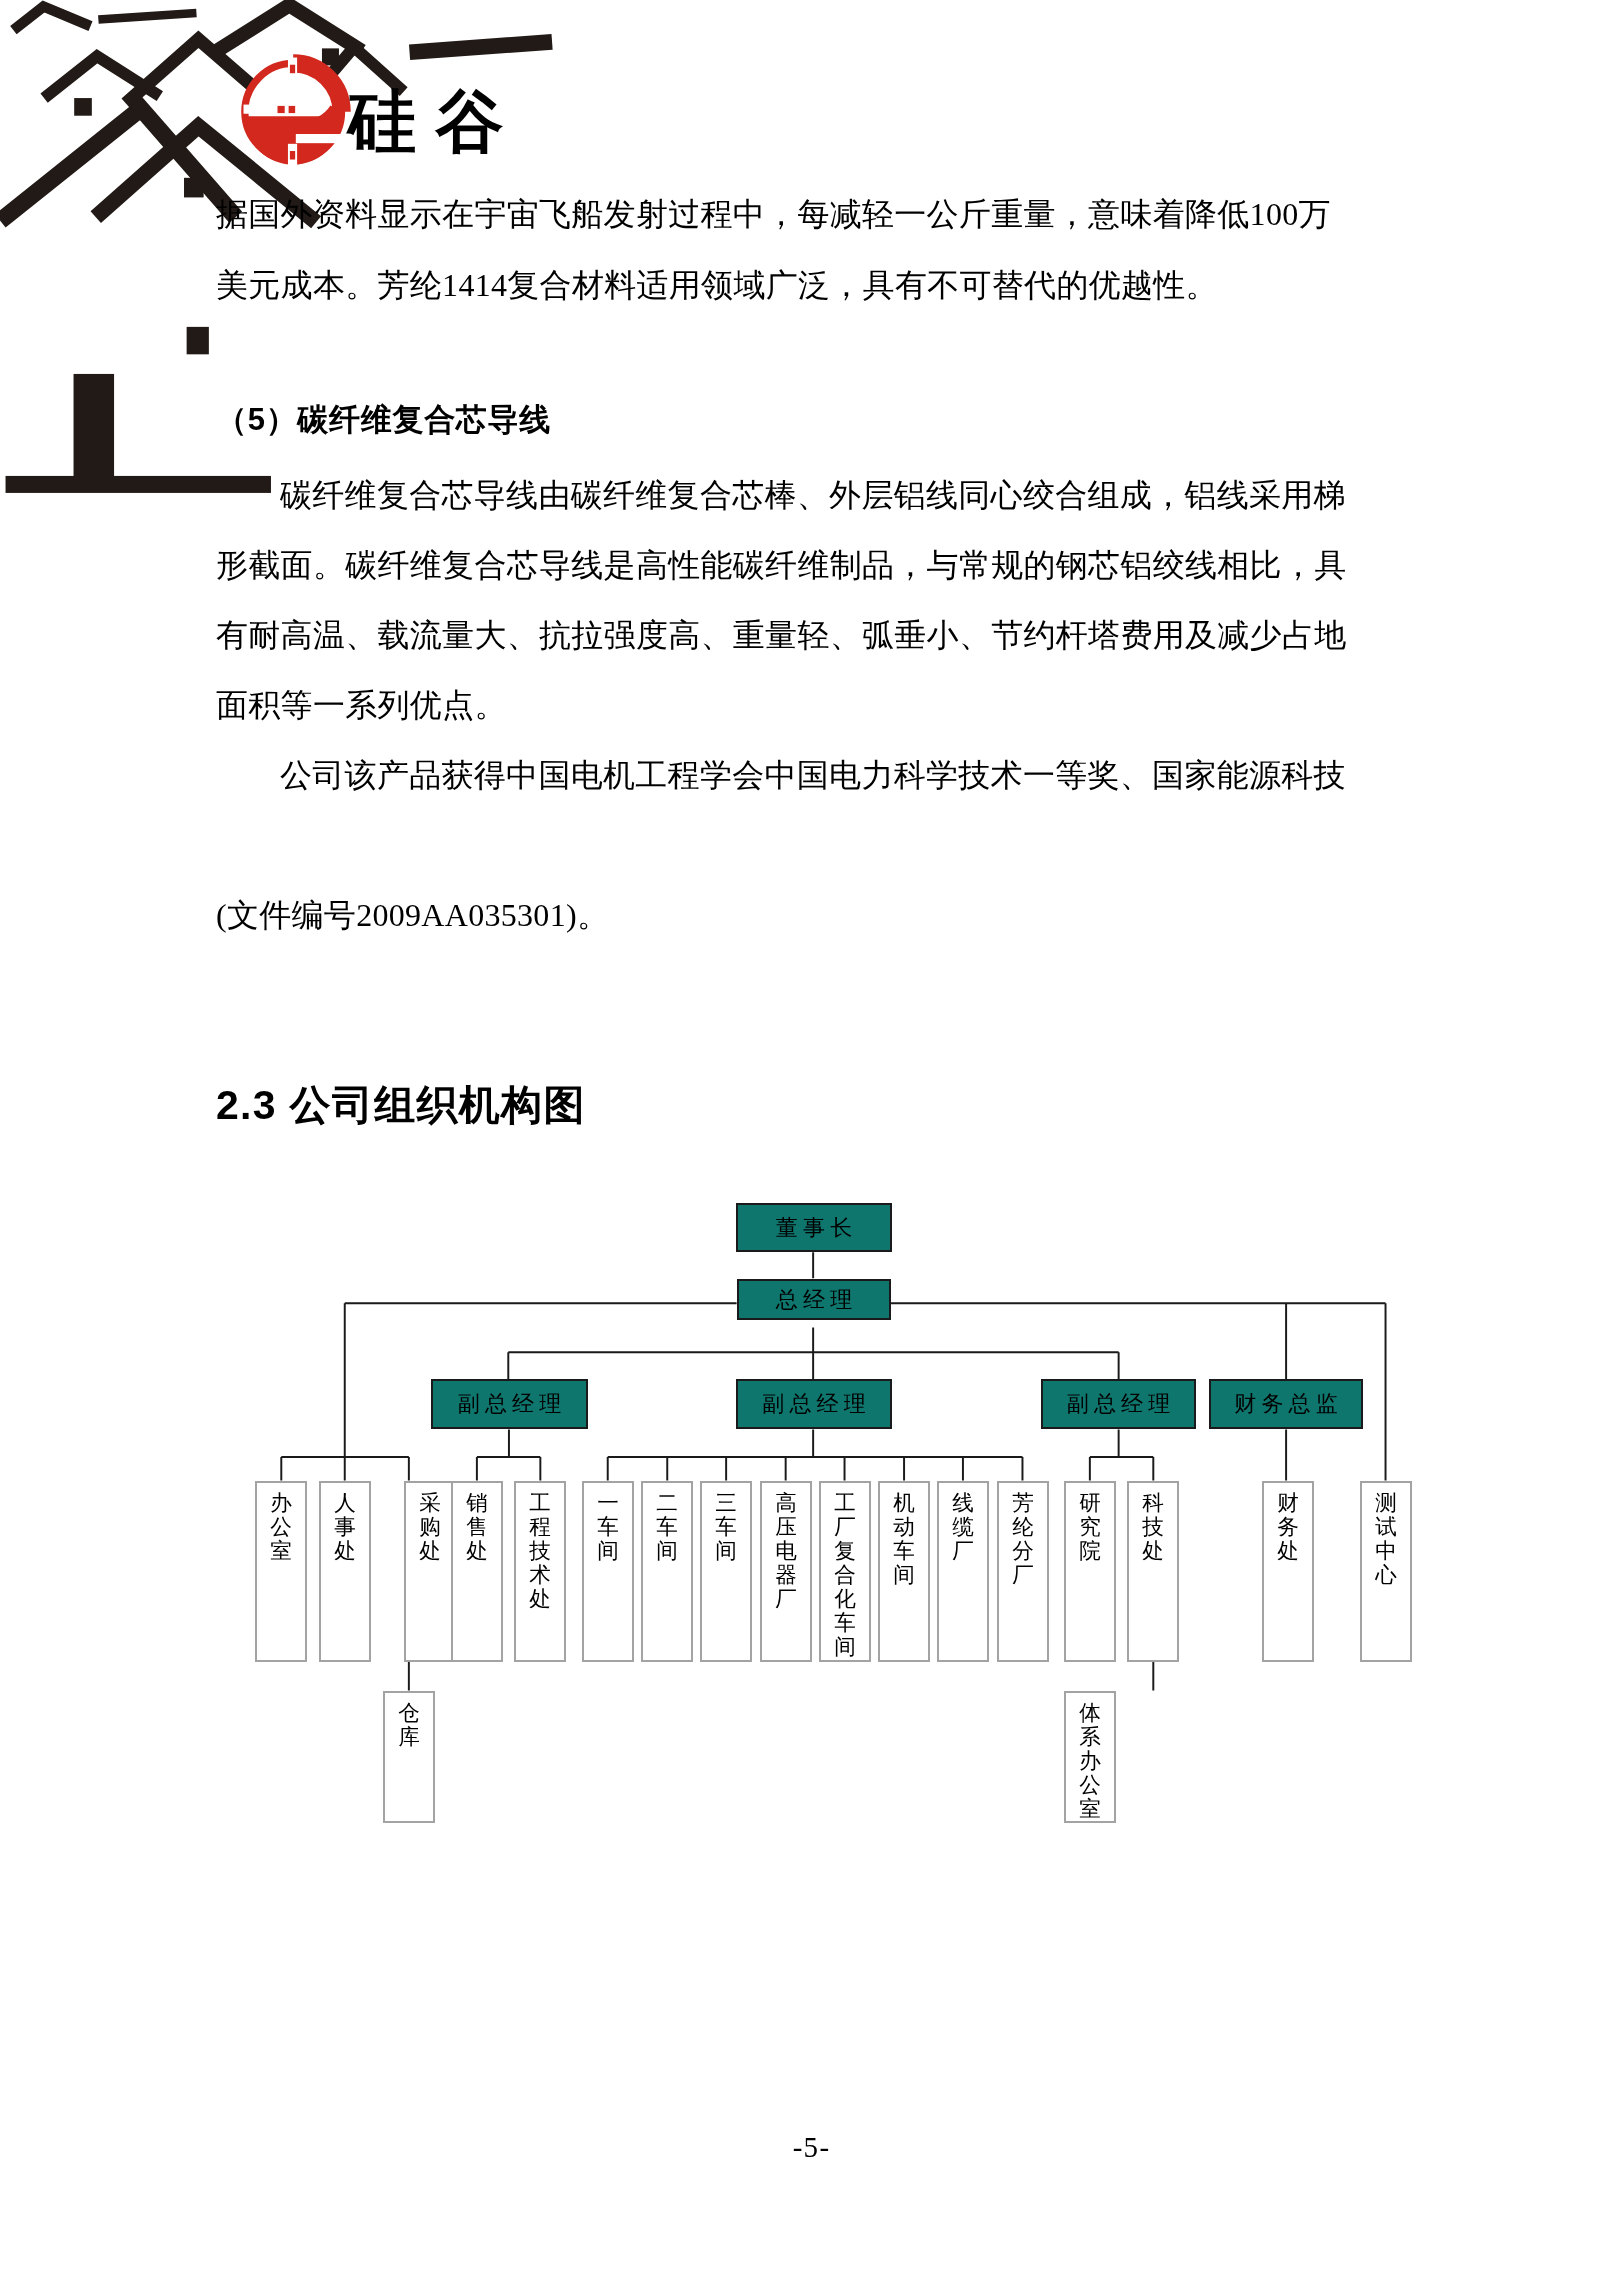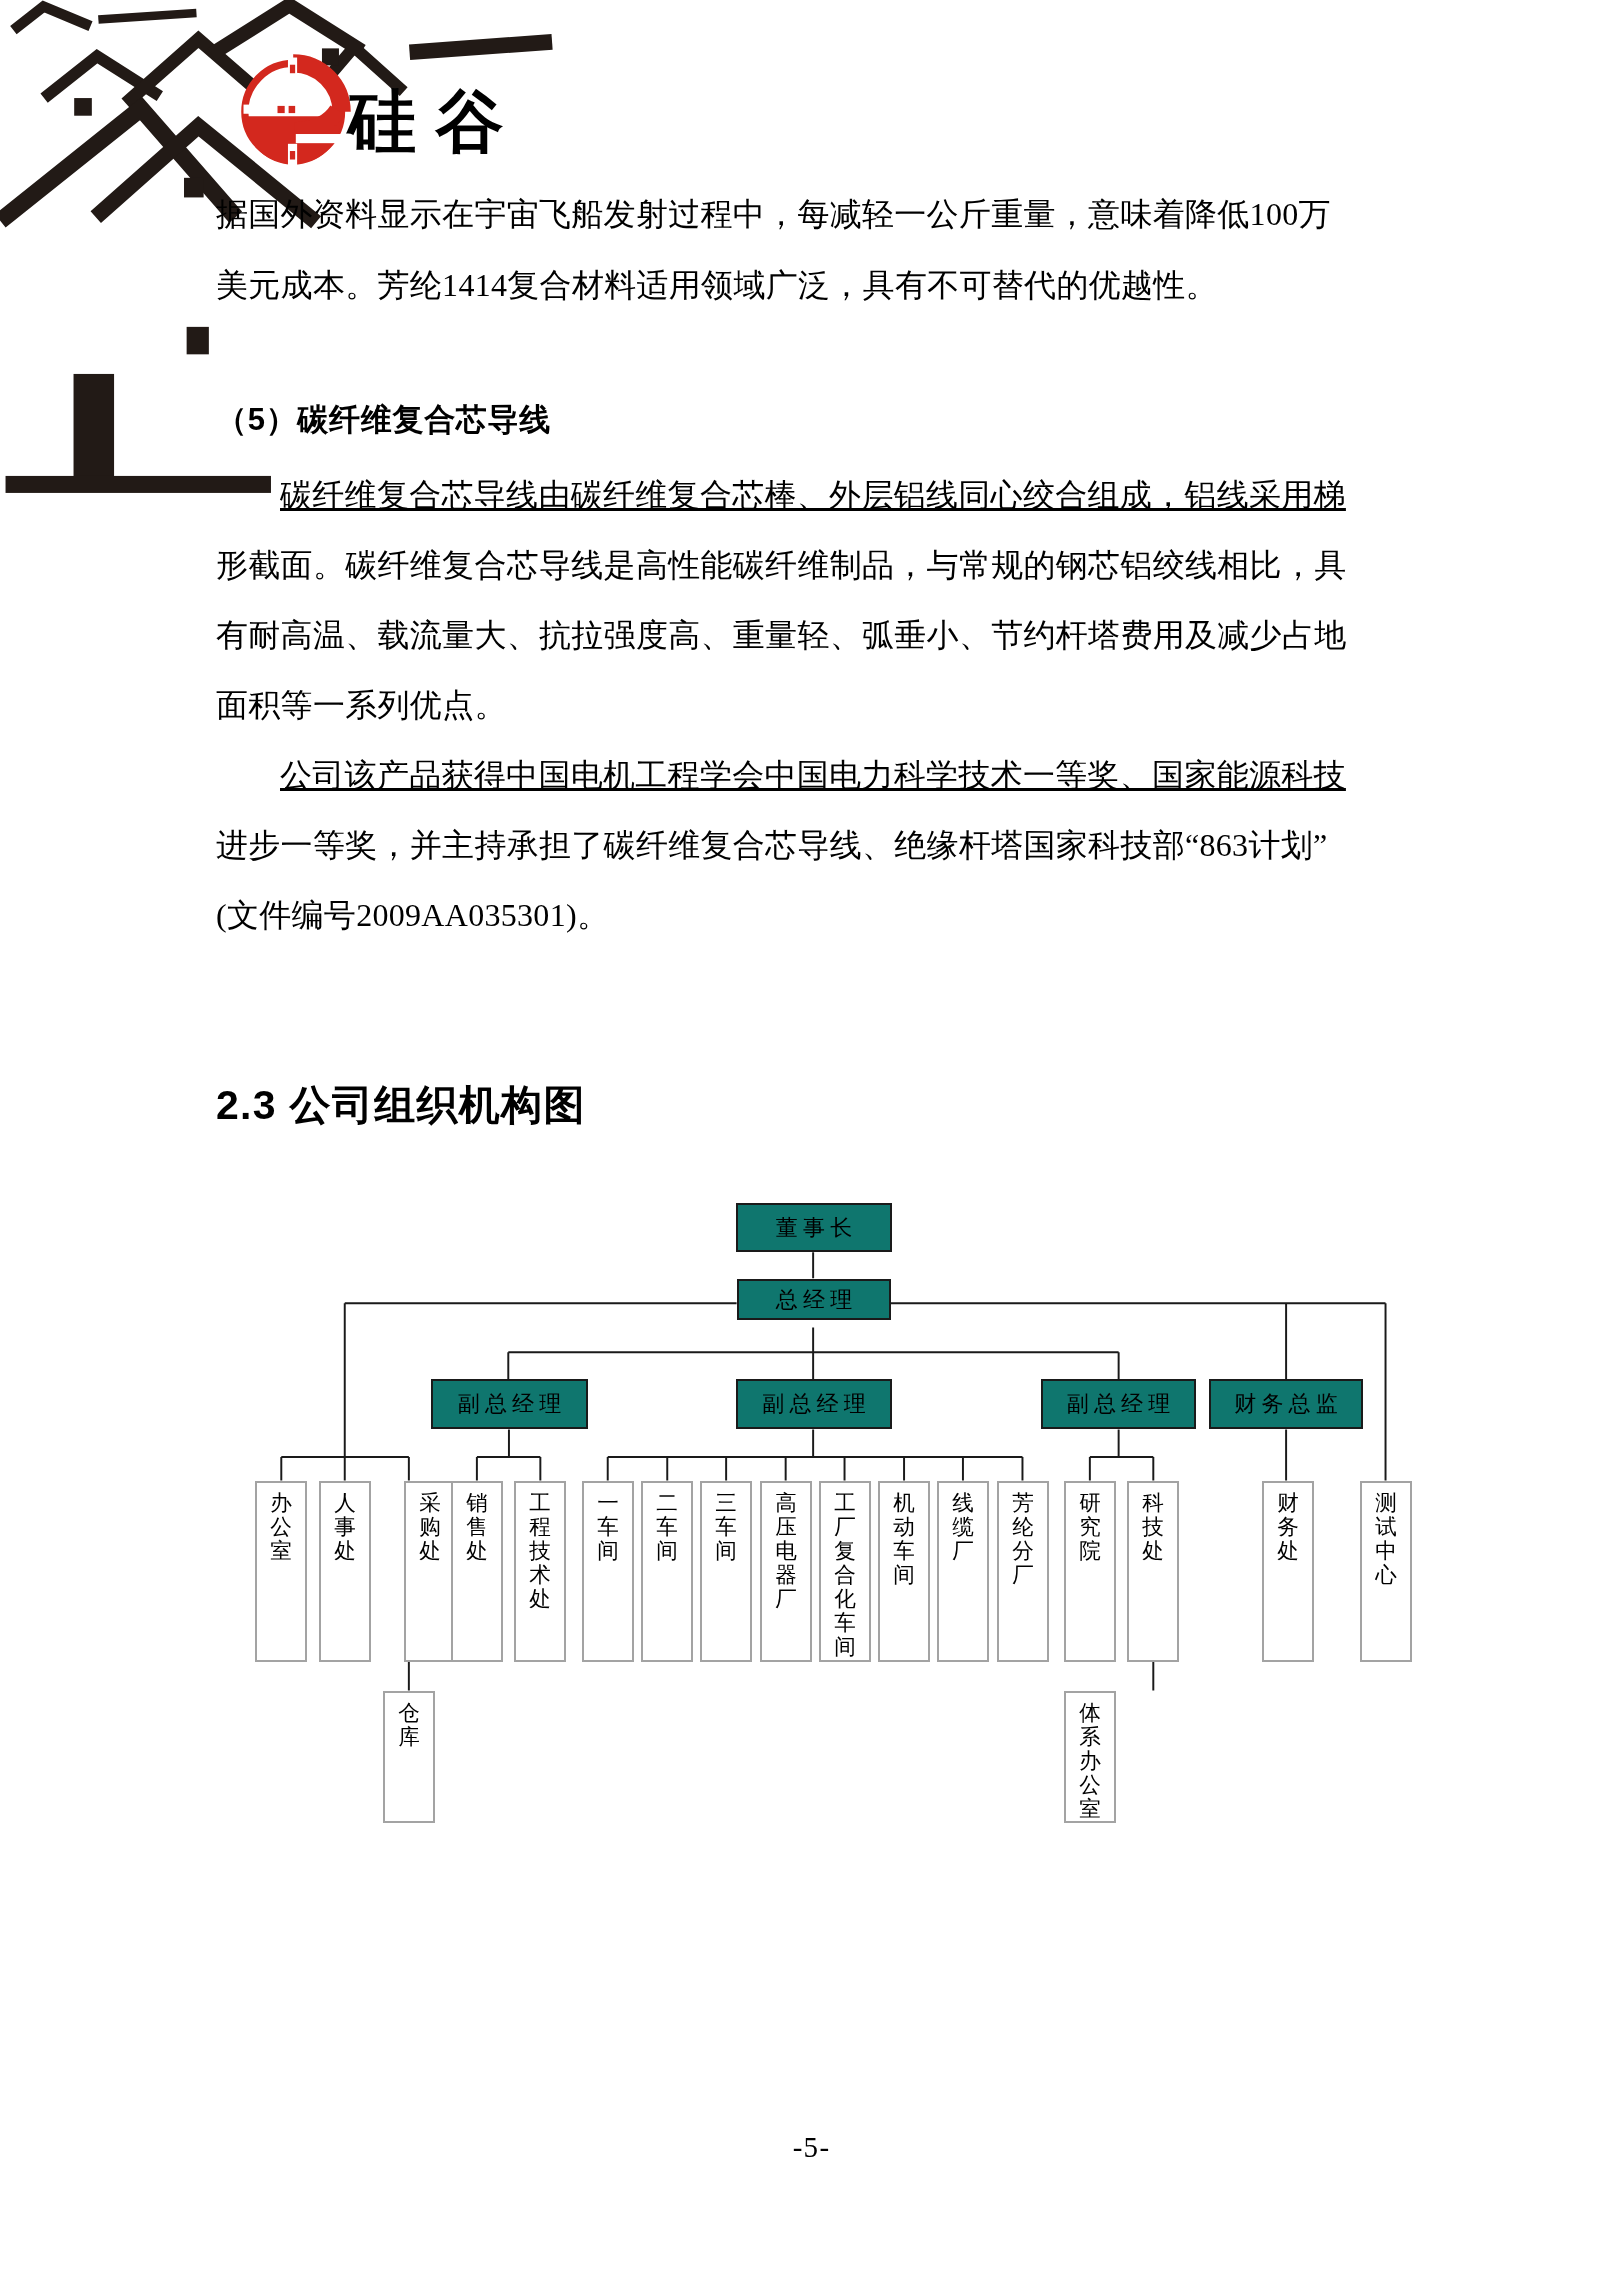--- a/index.html
+++ b/index.html
@@ -13,21 +13,21 @@
   .brand-text {
     position:absolute; left:348px; top:77px;
     font-family:"Liberation Sans","DejaVu Sans",sans-serif;
     font-weight:900; font-size:68px; letter-spacing:19.6px; color:#000000;
   }
   
   .bodyline {
     position:absolute; left:216px; width:1230px;
     font-size:32px; line-height:39px; white-space:pre; letter-spacing:0.3px;
   }
-  .indent { padding-left:64px;text-decoration:underline; }
+  .indent { padding-left:64px; }
   .h5 {
     font-family:"Liberation Sans","DejaVu Sans",sans-serif;
     font-weight:bold; font-size:31px; letter-spacing:0.7px;
   }
   .h23 {
     position:absolute; left:216px; top:1078px;
     font-family:"Liberation Sans","DejaVu Sans",sans-serif;
     font-weight:bold; font-size:41px; letter-spacing:1.3px;
   }
   .pagenum {
@@ -95,21 +95,20 @@
   <div class="bodyline" style="top:266px">美元成本。芳纶1414复合材料适用领域广泛，具有不可替代的优越性。</div>
 
   <div class="bodyline h5" style="top:400px">（5）碳纤维复合芯导线</div>
 
   <div class="bodyline indent" style="top:476px">碳纤维复合芯导线由碳纤维复合芯棒、外层铝线同心绞合组成，铝线采用梯</div>
   <div class="bodyline" style="top:546px">形截面。碳纤维复合芯导线是高性能碳纤维制品，与常规的钢芯铝绞线相比，具</div>
   <div class="bodyline" style="top:616px">有耐高温、载流量大、抗拉强度高、重量轻、弧垂小、节约杆塔费用及减少占地</div>
   <div class="bodyline" style="top:686px">面积等一系列优点。</div>
 
   <div class="bodyline indent" style="top:756px">公司该产品获得中国电机工程学会中国电力科学技术一等奖、国家能源科技</div>
-  <div class="bodyline" style="top:826px">进步一等奖，并主持承担了碳纤维复合芯导线、绝缘杆塔国家科技部“863计划”</div>
   <div class="bodyline" style="top:896px">(文件编号2009AA035301)。</div>
 
   <div class="h23">2.3 公司组织机构图</div>
 
   <svg class="oc-lines" width="1623" height="2295" viewBox="0 0 2481 3508">
     <path fill="none" stroke="#1a1a1a" stroke-width="3" d="
       M1243 1914 V1954
       M527 1992 H1126  M1362 1992 H2118
       M527 1992 V2263  M1966 1992 V2108  M2118 1992 V2263
       M1243 2029 V2108

